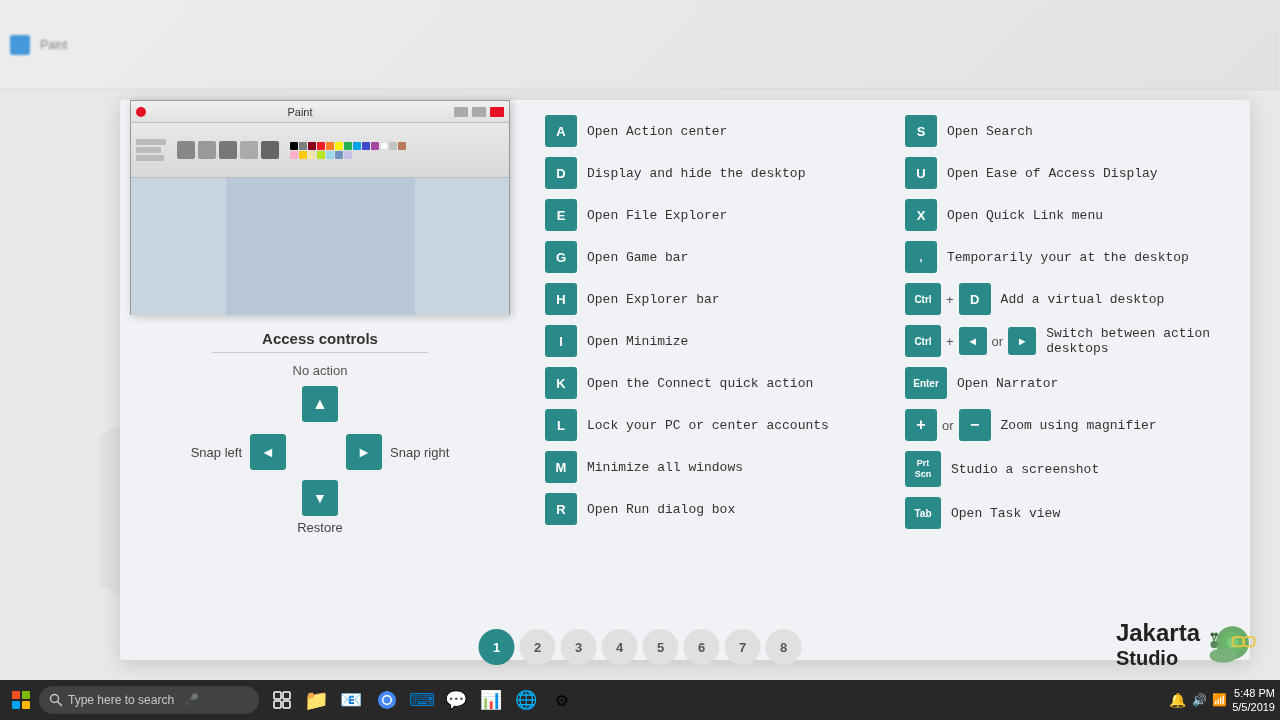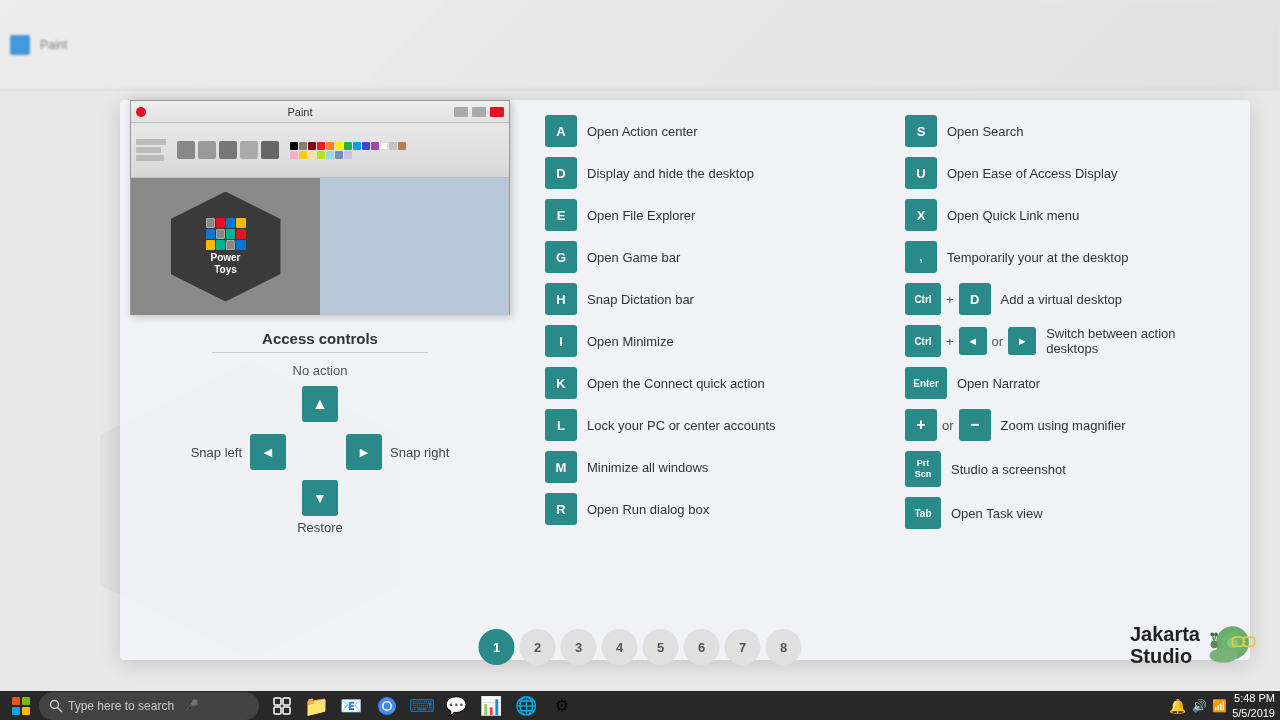--- a/index.html
+++ b/index.html
@@ -295,20 +295,21 @@
     }
 
     .plus-text {
       font-size: 13px;
       color: #555;
     }
 
     .shortcut-desc {
       font-size: 13px;
       color: #333;
+      font-family: Liberation Mono, monospace;
     }
 
     .combo-row {
       display: flex;
       align-items: center;
       gap: 5px;
     }
 
     
     .bg-hexagon {
@@ -321,21 +322,21 @@
       clip-path: polygon(50% 0%, 100% 25%, 100% 75%, 50% 100%, 0% 75%, 0% 25%);
       z-index: 0;
     }
 
     
     .taskbar {
       position: absolute;
       bottom: 0;
       left: 0;
       right: 0;
-      height: 29px;
+      height: 40px;
       background: rgba(30, 30, 30, 0.95);
       display: flex;
       align-items: center;
       padding: 0 5px;
       gap: 2px;
       z-index: 100;
     }
 
     .taskbar-start {
       width: 32px;
@@ -529,40 +530,20 @@
           <div class="color-swatch" style="background:#ffc90e;"></div>
           <div class="color-swatch" style="background:#efe4b0;"></div>
           <div class="color-swatch" style="background:#b5e61d;"></div>
           <div class="color-swatch" style="background:#99d9ea;"></div>
           <div class="color-swatch" style="background:#7092be;"></div>
           <div class="color-swatch" style="background:#c8bfe7;"></div>
         </div>
       </div>
       <div class="paint-canvas">
 
-        <div style="width:50%;height:100%;background:#8a8a8a;display:flex;align-items:center;justify-content:center;position:relative;">
-          <div class="hexagon" style="width:110px;height:110px;">
-
-            <div class="pt-icon">
-              <div class="pt-cell" style="background:#888;border:1px solid #aaa;"></div>
-              <div class="pt-cell" style="background:#e81123;"></div>
-              <div class="pt-cell" style="background:#0078d7;"></div>
-              <div class="pt-cell" style="background:#ffb900;"></div>
-              <div class="pt-cell" style="background:#0078d7;"></div>
-              <div class="pt-cell" style="background:#888;border:1px solid #aaa;"></div>
-              <div class="pt-cell" style="background:#00b294;"></div>
-              <div class="pt-cell" style="background:#e81123;"></div>
-              <div class="pt-cell" style="background:#ffb900;"></div>
-              <div class="pt-cell" style="background:#00b294;"></div>
-              <div class="pt-cell" style="background:#888;border:1px solid #aaa;"></div>
-              <div class="pt-cell" style="background:#0078d7;"></div>
-            </div>
-            <div class="pt-text">Power<br>Toys</div>
-          </div>
-        </div>
 
         <div style="width:50%;height:100%;background:#b8c8d8;"></div>
       </div>
     </div>
 
     <div class="window-controls-section">
       <div class="window-controls-title">Access controls</div>
       <div class="controls-divider"></div>
       <div class="no-action-label">No action</div>
       <button class="center-btn">▲</button>
@@ -599,21 +580,21 @@
       <div class="shortcut-row">
         <div class="key-badge">E</div>
         <span class="shortcut-desc">Open File Explorer</span>
       </div>
       <div class="shortcut-row">
         <div class="key-badge">G</div>
         <span class="shortcut-desc">Open Game bar</span>
       </div>
       <div class="shortcut-row">
         <div class="key-badge">H</div>
-        <span class="shortcut-desc">Snap Dictation bar</span>
+        <span class="shortcut-desc">Open Explorer bar</span>
       </div>
       <div class="shortcut-row">
         <div class="key-badge">I</div>
         <span class="shortcut-desc">Open Minimize</span>
       </div>
       <div class="shortcut-row">
         <div class="key-badge">K</div>
         <span class="shortcut-desc">Open the Connect quick action</span>
       </div>
       <div class="shortcut-row">
@@ -702,21 +683,21 @@
   <button class="page-btn inactive">3</button>
   <button class="page-btn inactive">4</button>
   <button class="page-btn inactive">5</button>
   <button class="page-btn inactive">6</button>
   <button class="page-btn inactive">7</button>
   <button class="page-btn inactive">8</button>
 </div>
 
 <div class="jakarta-logo">
   <div>
-    <div style="font-size:20px;font-weight:800;color:#222;line-height:1.1;">Jakarta</div>
+    <div style="font-size:24px;font-weight:800;color:#222;line-height:1.1;">Jakarta</div>
     <div style="font-size:20px;font-weight:800;color:#222;line-height:1.1;">Studio</div>
   </div>
 
   <div style="width:55px;height:55px;position:relative;">
     <svg viewBox="0 0 60 60" width="55" height="55">
       <circle cx="30" cy="28" r="18" fill="#4a9a4a" opacity="0.8"></circle>
       <circle cx="30" cy="28" r="12" fill="#6aba6a" opacity="0.7"></circle>
       <circle cx="30" cy="28" r="6" fill="#8ada8a" opacity="0.6"></circle>
       <ellipse cx="20" cy="42" rx="15" ry="8" fill="#7ab07a"></ellipse>
       <circle cx="10" cy="30" r="4" fill="#5a8a5a"></circle>

